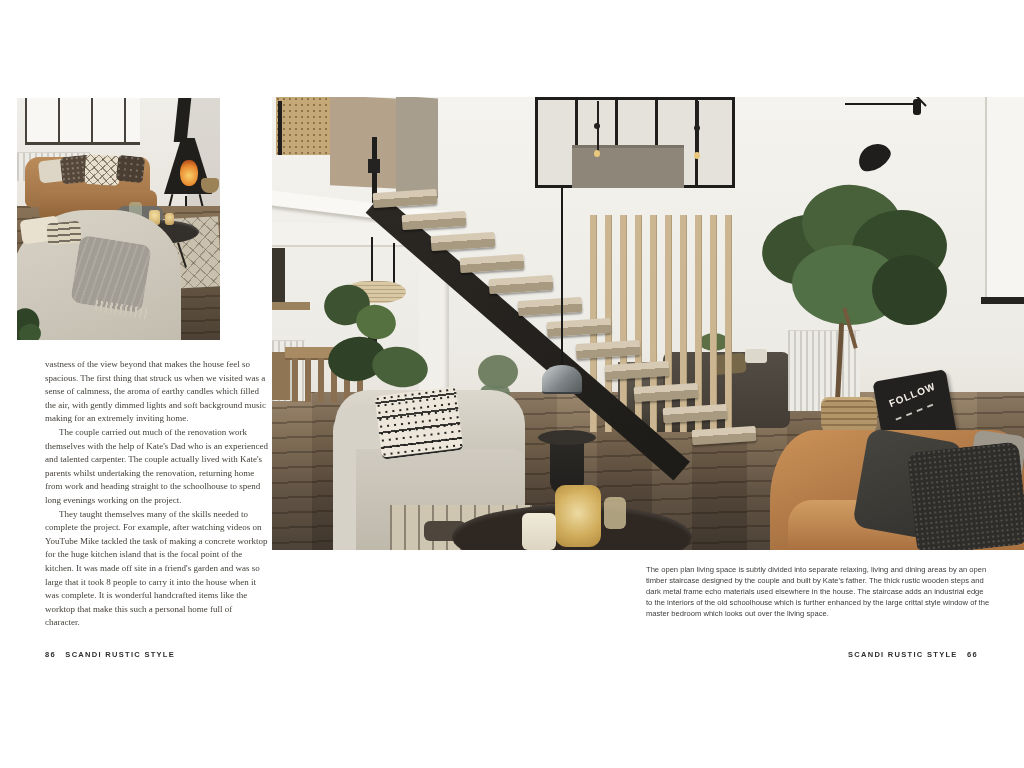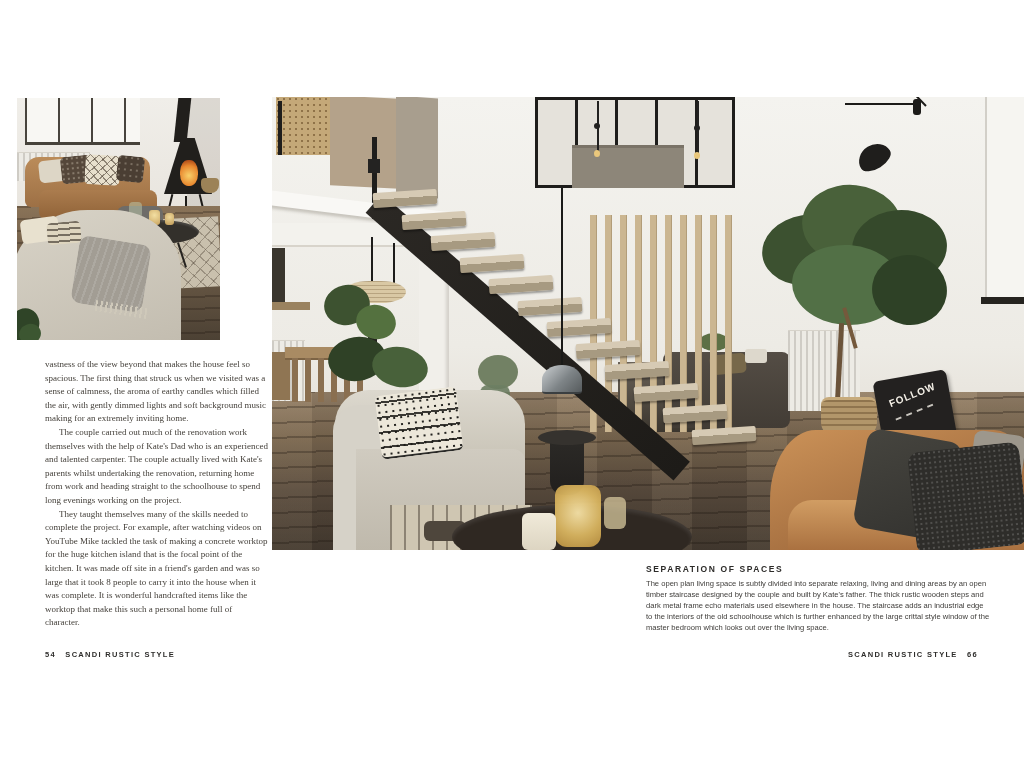--- a/index.html
+++ b/index.html
@@ -85,21 +85,21 @@
     <div class="abs greenblob" style="left:2px;top:226px;width:22px;height:20px;background:#3c5631;transform:rotate(-18deg);"></div>
   </div>
 
   <div class="body-text">
     <p>vastness of the view beyond that makes the house feel so spacious. The first thing that struck us when we visited was a sense of calmness, the aroma of earthy candles which filled the air, with gently dimmed lights and soft background music making for an extremely inviting home.</p>
     <p class="indent">The couple carried out much of the renovation work themselves with the help of Kate's Dad who is an experienced and talented carpenter. The couple actually lived with Kate's parents whilst undertaking the renovation, returning home from work and heading straight to the schoolhouse to spend long evenings working on the project.</p>
     <p class="indent">They taught themselves many of the skills needed to complete the project. For example, after watching videos on YouTube Mike tackled the task of making a concrete worktop for the huge kitchen island that is the focal point of the kitchen. It was made off site in a friend's garden and was so large that it took 8 people to carry it into the house when it was complete. It is wonderful handcrafted items like the worktop that make this such a personal home full of character.</p>
   </div>
 
   <div class="footer" style="left:45px;">
-    <span class="num">54</span>
+    <span class="num">86</span>
     <span>SCANDI RUSTIC STYLE</span>
   </div>
 
   <div class="photo" style="left:272px;top:97px;width:752px;height:453px;" aria-label="Open plan living space divided by a floating timber and dark metal staircase with slatted screen, crittal style window above and tan leather sofa">
 
     <div class="abs" style="left:0;top:0;width:752px;height:453px;background:linear-gradient(180deg,#f4f3ef 0%,#edebe5 55%,#e6e2da 72%);"></div>
 
     <div class="abs" style="left:4px;top:0;width:70px;height:58px;background:#c4a878;
          background-image:radial-gradient(circle at 2px 2px,rgba(90,60,25,.5) 1.2px,transparent 1.5px);background-size:6px 6px;"></div>
     <div class="abs" style="left:58px;top:0;width:66px;height:90px;background:#b4a28a;border-right:3px solid #8f7e68;transform:skewY(3deg);"></div>
@@ -215,21 +215,20 @@
     <div class="abs" style="left:152px;top:424px;width:42px;height:20px;z-index:8;border-radius:6px;background:#4e463c;"></div>
     <div class="abs" style="left:244px;top:440px;width:72px;height:12px;z-index:8;background:repeating-linear-gradient(90deg,#e8e2d2 0 2px,transparent 2px 5px);"></div>
     <div class="abs" style="left:180px;top:408px;width:240px;height:64px;z-index:9;border-radius:50%;background:#2f2822;box-shadow:inset 0 3px 4px rgba(255,255,255,.1);"></div>
     <div class="abs" style="left:283px;top:388px;width:46px;height:62px;z-index:10;border-radius:10px 10px 12px 12px;
          background:radial-gradient(circle at 50% 45%,#f7e3a8,#d9b560 55%,#b98f3f);opacity:.95;"></div>
     <div class="abs" style="left:250px;top:416px;width:34px;height:37px;z-index:10;border-radius:6px;background:linear-gradient(180deg,#f0ead9,#ddd5c2);"></div>
     <div class="abs" style="left:332px;top:400px;width:22px;height:32px;z-index:10;border-radius:6px;background:rgba(205,190,150,.8);"></div>
   </div>
 
   <div class="caption">
-    <div class="caption-heading">SEPARATION OF SPACES</div>
     <div class="caption-body">The open plan living space is subtly divided into separate relaxing, living and dining areas by an open timber staircase designed by the couple and built by Kate's father. The thick rustic wooden steps and dark metal frame echo materials used elsewhere in the house. The staircase adds an industrial edge to the interiors of the old schoolhouse which is further enhanced by the large crittal style window of the master bedroom which looks out over the living space.</div>
   </div>
 
   <div class="footer footer-right" style="right:46px;">
     <span>SCANDI RUSTIC STYLE</span>
     <span class="num">66</span>
   </div>
 
 </div>
 

